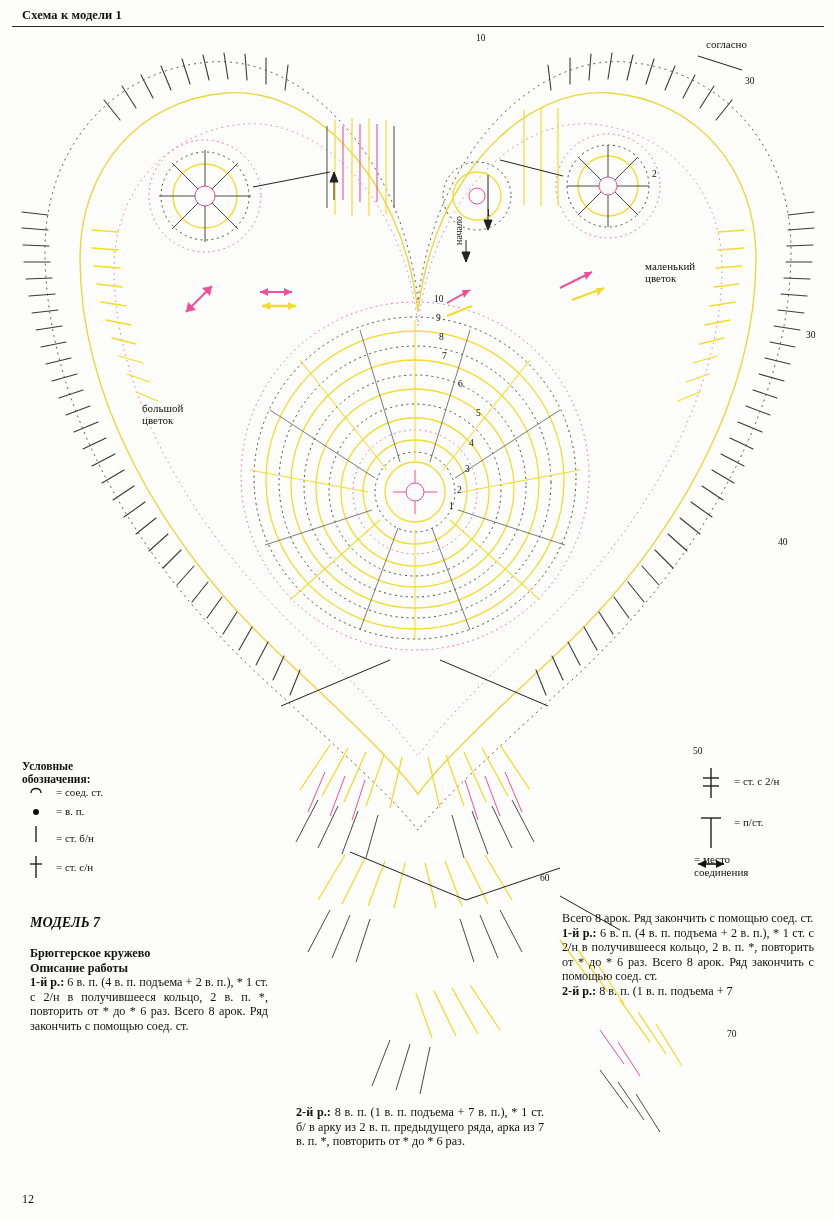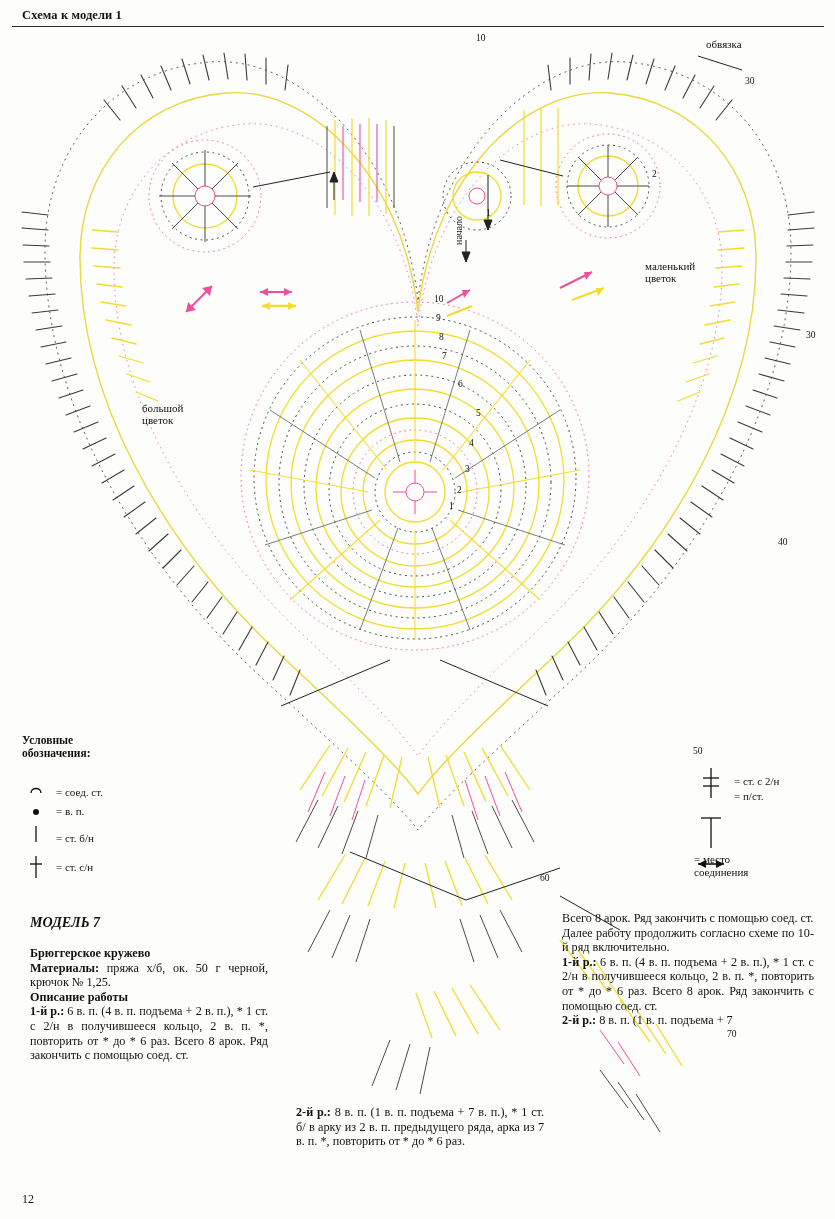--- a/index.html
+++ b/index.html
@@ -23,21 +23,21 @@
     position:absolute;left:12px;top:26px;width:812px;height:1px;background:#2a2a2a;
   }
 
   
   .lbl{position:absolute;font-size:11px;line-height:12px;font-family:"Liberation Serif",serif;color:#111;}
   .lbl.small{font-size:10px;line-height:11px;}
   .num{position:absolute;font-size:9.5px;font-family:"Liberation Serif",serif;color:#111;}
   .vert{writing-mode:vertical-rl;transform:rotate(180deg);}
 
   
-  .legend-title{position:absolute;left:22px;top:734px;font-size:11.5px;font-weight:bold;line-height:13px;}
+  .legend-title{position:absolute;left:22px;top:760px;font-size:11.5px;font-weight:bold;line-height:13px;}
   .legend-row{position:absolute;font-size:11px;line-height:12px;}
   .legend-right{position:absolute;font-size:11px;line-height:13px;}
 
   
   .model-head{
     position:absolute;left:30px;top:915px;
     font-weight:bold;font-style:italic;font-size:14px;
   }
   .col{position:absolute;font-size:12.2px;line-height:14.6px;text-align:justify;}
   .col b{font-weight:bold;}
@@ -380,21 +380,21 @@
         <line x1="262" y1="306" x2="296" y2="306"></line>
         <polygon points="296,306 288,302 288,310" fill="#f2dc2e" stroke="none"></polygon>
         <polygon points="262,306 270,302 270,310" fill="#f2dc2e" stroke="none"></polygon>
         <line x1="572" y1="300" x2="604" y2="288"></line>
         <polygon points="604,288 596,288 598,296" fill="#f2dc2e" stroke="none"></polygon>
         <line x1="447" y1="316" x2="472" y2="306"></line>
       </g>
     </g>
   </svg>
 
-  <div class="lbl" style="left:706px;top:38px;">обвязка</div>
+  <div class="lbl" style="left:706px;top:38px;">согласно</div>
   <div class="lbl" style="left:645px;top:260px;white-space:pre-line;">маленький
 цветок</div>
   <div class="lbl" style="left:142px;top:402px;white-space:pre-line;">большой
 цветок</div>
   <div class="lbl small vert" style="left:453px;top:216px;">начало</div>
 
   <div class="num" style="left:476px;top:33px;">10</div>
   <div class="num" style="left:745px;top:76px;">30</div>
   <div class="num" style="left:652px;top:169px;">2</div>
   <div class="num" style="left:486px;top:208px;">1</div>
@@ -433,38 +433,36 @@
     <line x1="17" y1="4" x2="17" y2="34" stroke="#111" stroke-width="1.3"></line>
     <line x1="9" y1="14" x2="25" y2="14" stroke="#111" stroke-width="1.3"></line>
     <line x1="9" y1="22" x2="25" y2="22" stroke="#111" stroke-width="1.3"></line>
     <line x1="17" y1="54" x2="17" y2="84" stroke="#111" stroke-width="1.3"></line>
     <line x1="7" y1="54" x2="27" y2="54" stroke="#111" stroke-width="1.3"></line>
     <line x1="4" y1="100" x2="30" y2="100" stroke="#111" stroke-width="1.6"></line>
     <polygon points="4,100 12,96 12,104" fill="#111"></polygon>
     <polygon points="30,100 22,96 22,104" fill="#111"></polygon>
   </svg>
   <div class="legend-right" style="left:734px;top:775px;">= ст. с 2/н</div>
-  <div class="legend-right" style="left:734px;top:790px;">= п/ст.</div>
+  <div class="legend-right" style="left:734px;top:816px;">= п/ст.</div>
   <div class="legend-right" style="left:694px;top:853px;white-space:pre-line;">= место
 соединения</div>
 
   <div class="model-head">МОДЕЛЬ 7</div>
 
   <div class="col colA">
     <p style="margin:0 0 0 0;"><b>Брюггерское кружево</b><span></span></p>
-    <p style="margin:0;"><b>Материалы:</b><span> пряжа х/б, ок. 50 г черной, крючок № 1,25.</span></p>
     <p style="margin:0;"><b>Описание работы</b><span></span></p>
     <p style="margin:0;"><b>1-й р.:</b><span> 6 в. п. (4 в. п. подъема + 2 в. п.), * 1 ст. с 2/н в получившееся кольцо, 2 в. п. *, повторить от * до * 6 раз. Всего 8 арок. Ряд закончить с помощью соед. ст.</span></p>
   </div>
 
   <div class="col colB">
     <p style="margin:0;"><b>2-й р.:</b><span> 8 в. п. (1 в. п. подъема + 7 в. п.), * 1 ст. б/ в арку из 2 в. п. предыдущего ряда, арка из 7 в. п. *, повторить от * до * 6 раз.</span></p>
   </div>
 
   <div class="col colC">
     <p style="margin:0;"><b></b><span>Всего 8 арок. Ряд закончить с помощью соед. ст.</span></p>
-    <p style="margin:0;"><b></b><span>Далее работу продолжить согласно схеме по 10-й ряд включительно.</span></p>
     <p style="margin:0;"><b>1-й р.:</b><span> 6 в. п. (4 в. п. подъема + 2 в. п.), * 1 ст. с 2/н в получившееся кольцо, 2 в. п. *, повторить от * до * 6 раз. Всего 8 арок. Ряд закончить с помощью соед. ст.</span></p>
     <p style="margin:0;"><b>2-й р.:</b><span> 8 в. п. (1 в. п. подъема + 7</span></p>
   </div>
 
   <div class="page-num">12</div>
 </div>
 
 </body></html>

